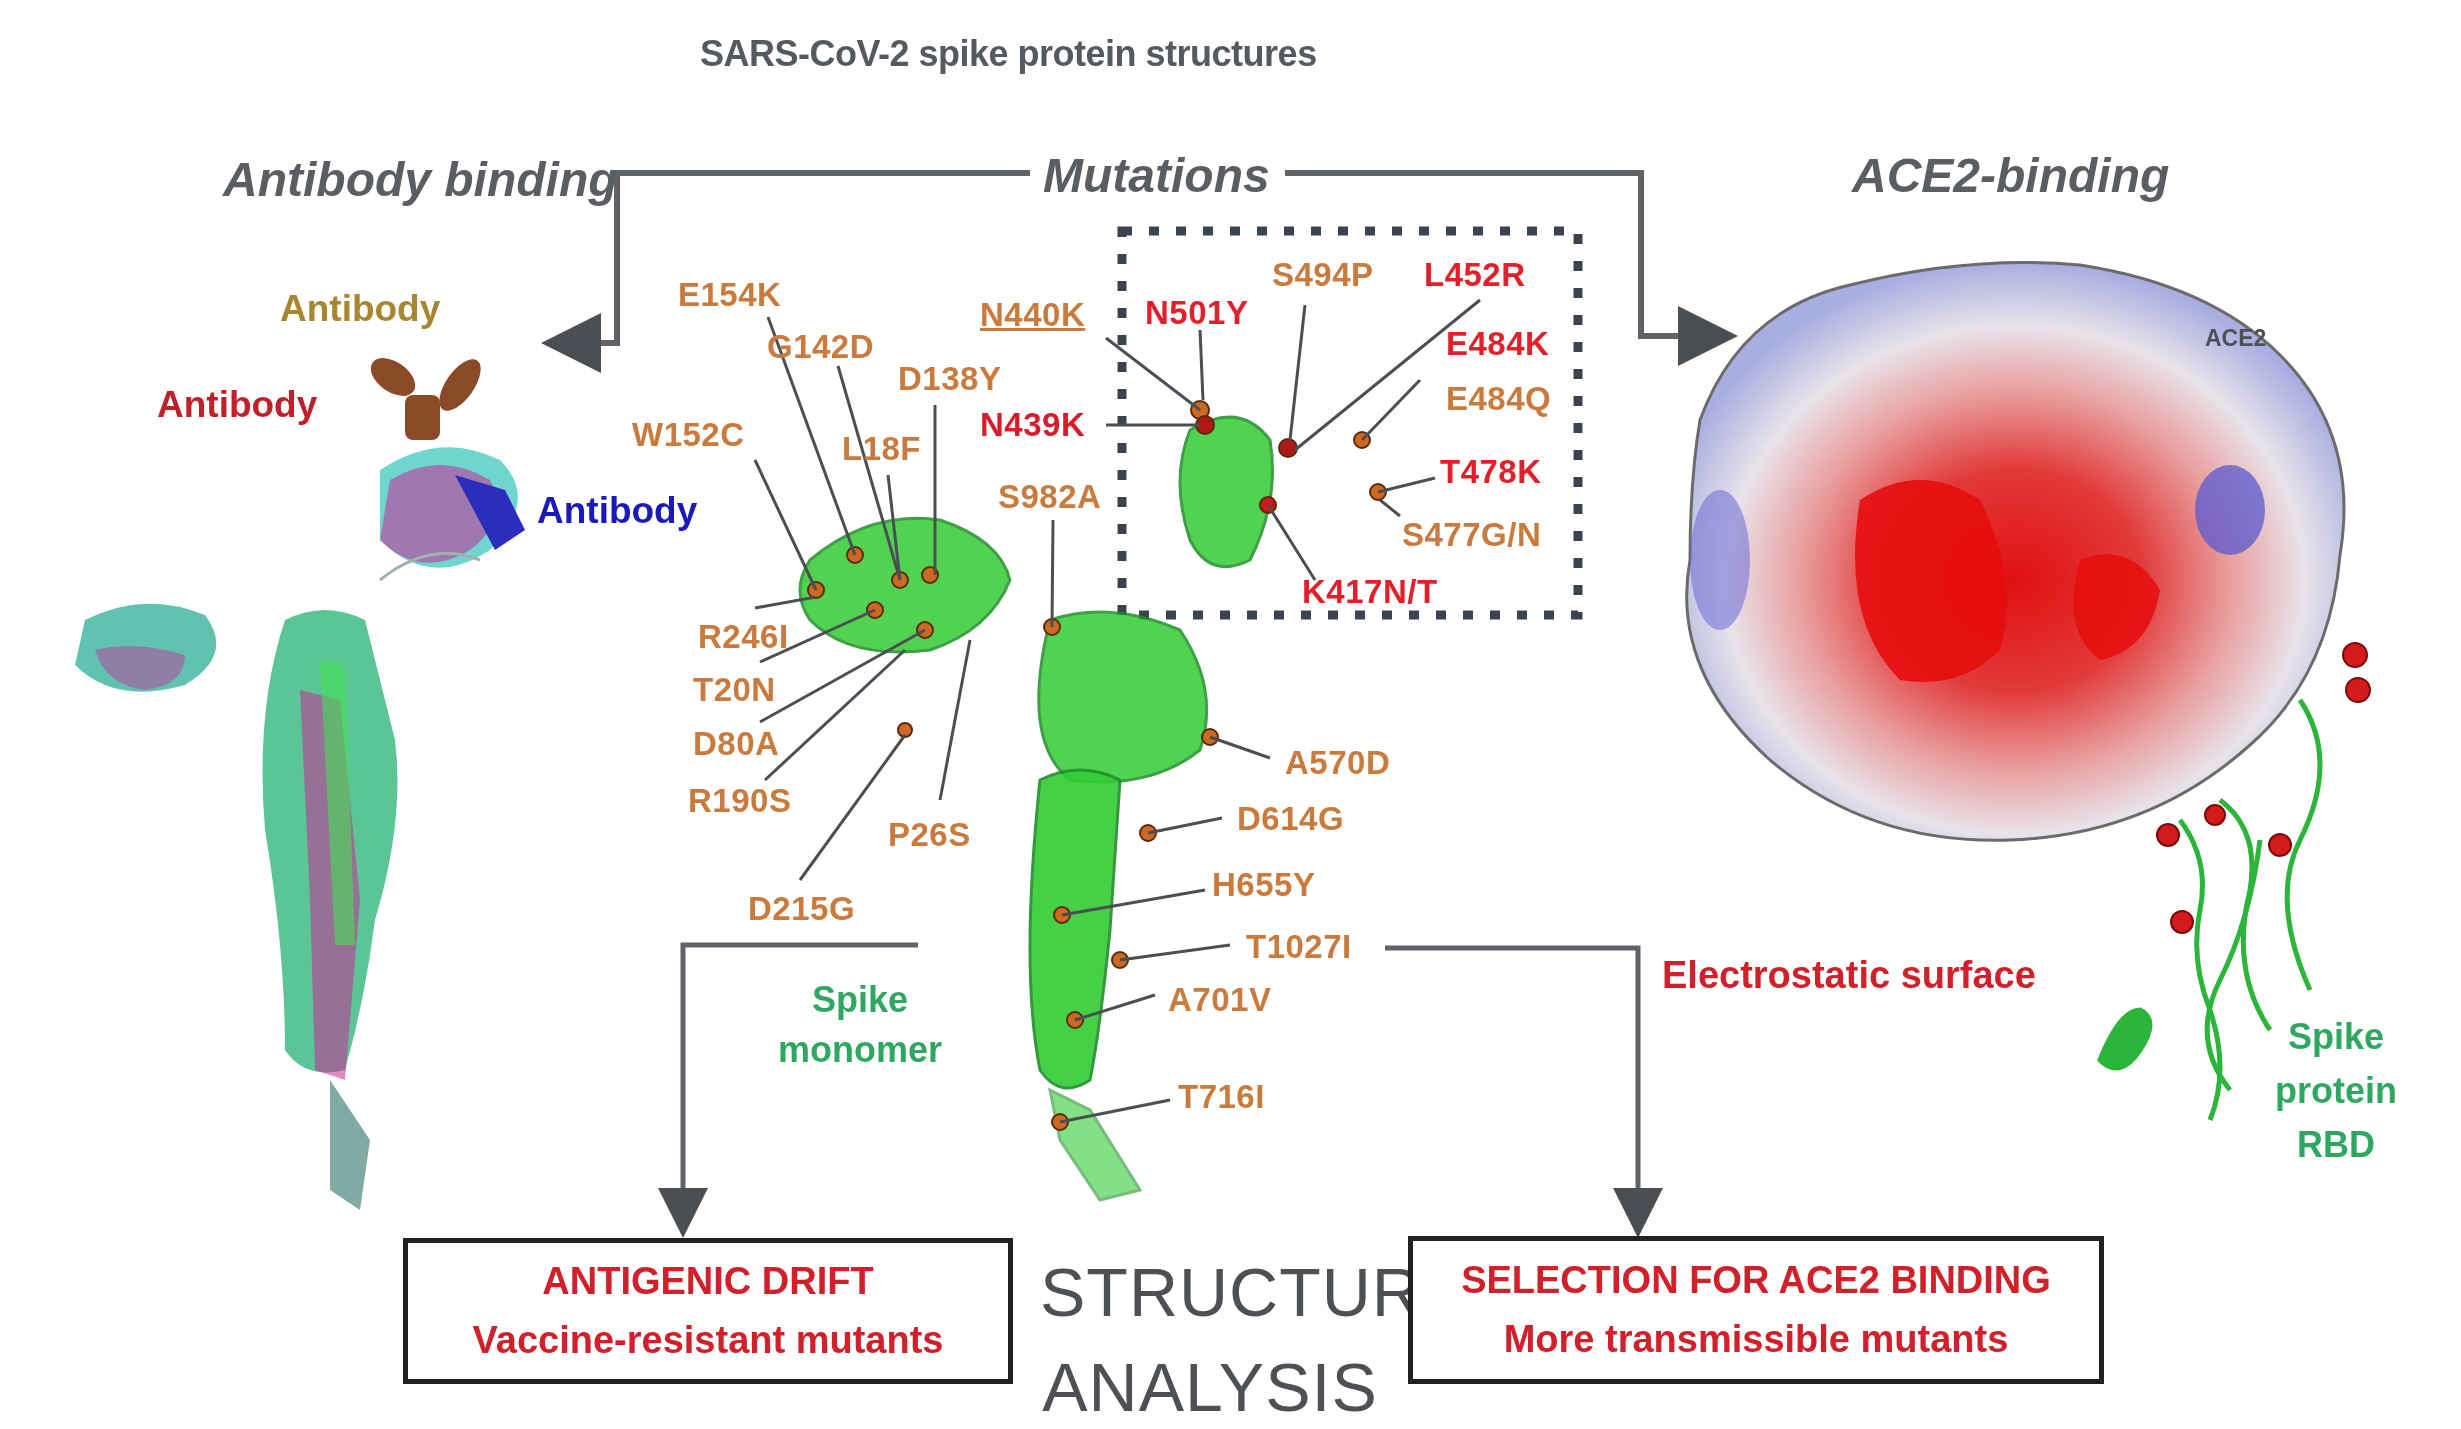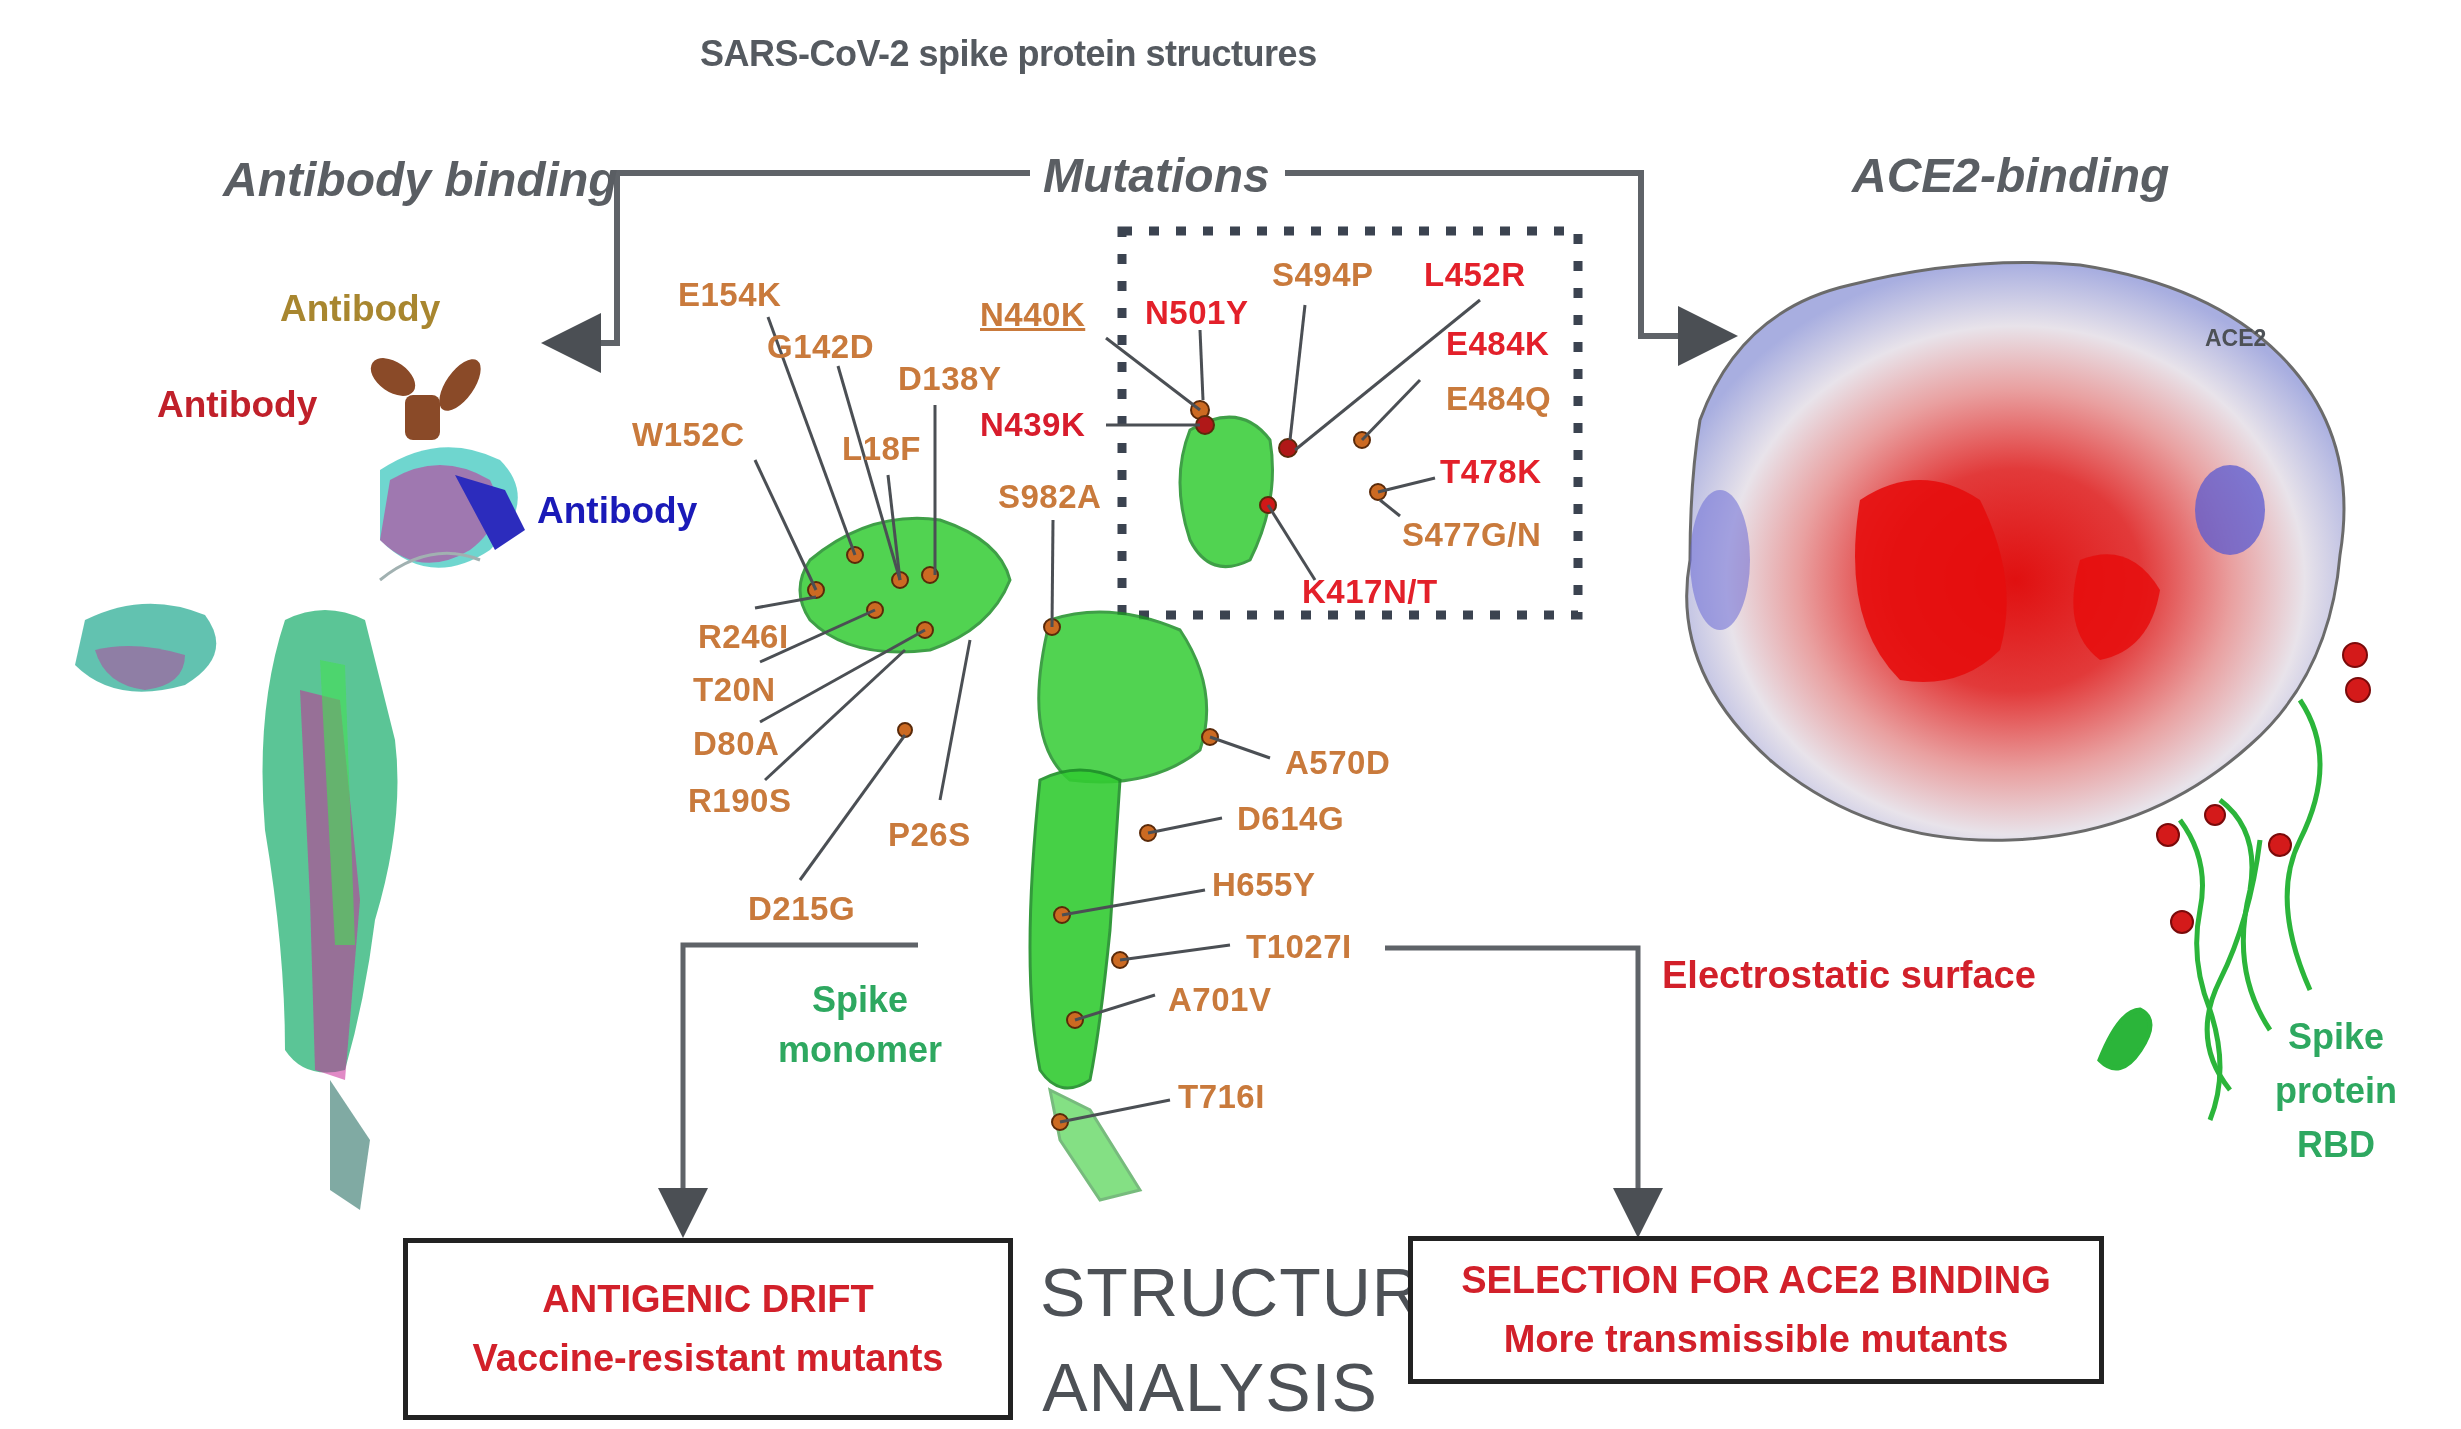--- a/index.html
+++ b/index.html
@@ -205,21 +205,21 @@
 <div class="lbl" style="left:2205px; top:327px; font-size:23px; color:#4d5156;">ACE2</div>
 <div class="lbl" style="left:1662px; top:945px; font-size:38px; color:#d2202a; text-align:center; line-height:1.6;">
   <div>Electrostatic surface</div>
 </div>
 <div class="lbl green-lbl" style="left:2275px; top:1010px; line-height:1.5;">
   <div>Spike</div>
   <div>protein</div>
   <div>RBD</div>
 </div>
 
-<div class="box" style="left:403px; top:1238px; width:610px; height:182px;">
+<div class="box" style="left:403px; top:1238px; width:610px; height:146px;">
   <div class="l1">ANTIGENIC DRIFT</div>
   <div class="l2">Vaccine-resistant mutants</div>
 </div>
 <div class="struct" style="left:1040px; top:1245px; width:340px;">
   <div>STRUCTURE</div>
   <div>ANALYSIS</div>
 </div>
 <div class="box" style="left:1408px; top:1236px; width:696px; height:148px;">
   <div class="l1">SELECTION FOR ACE2 BINDING</div>
   <div class="l2">More transmissible mutants</div>

